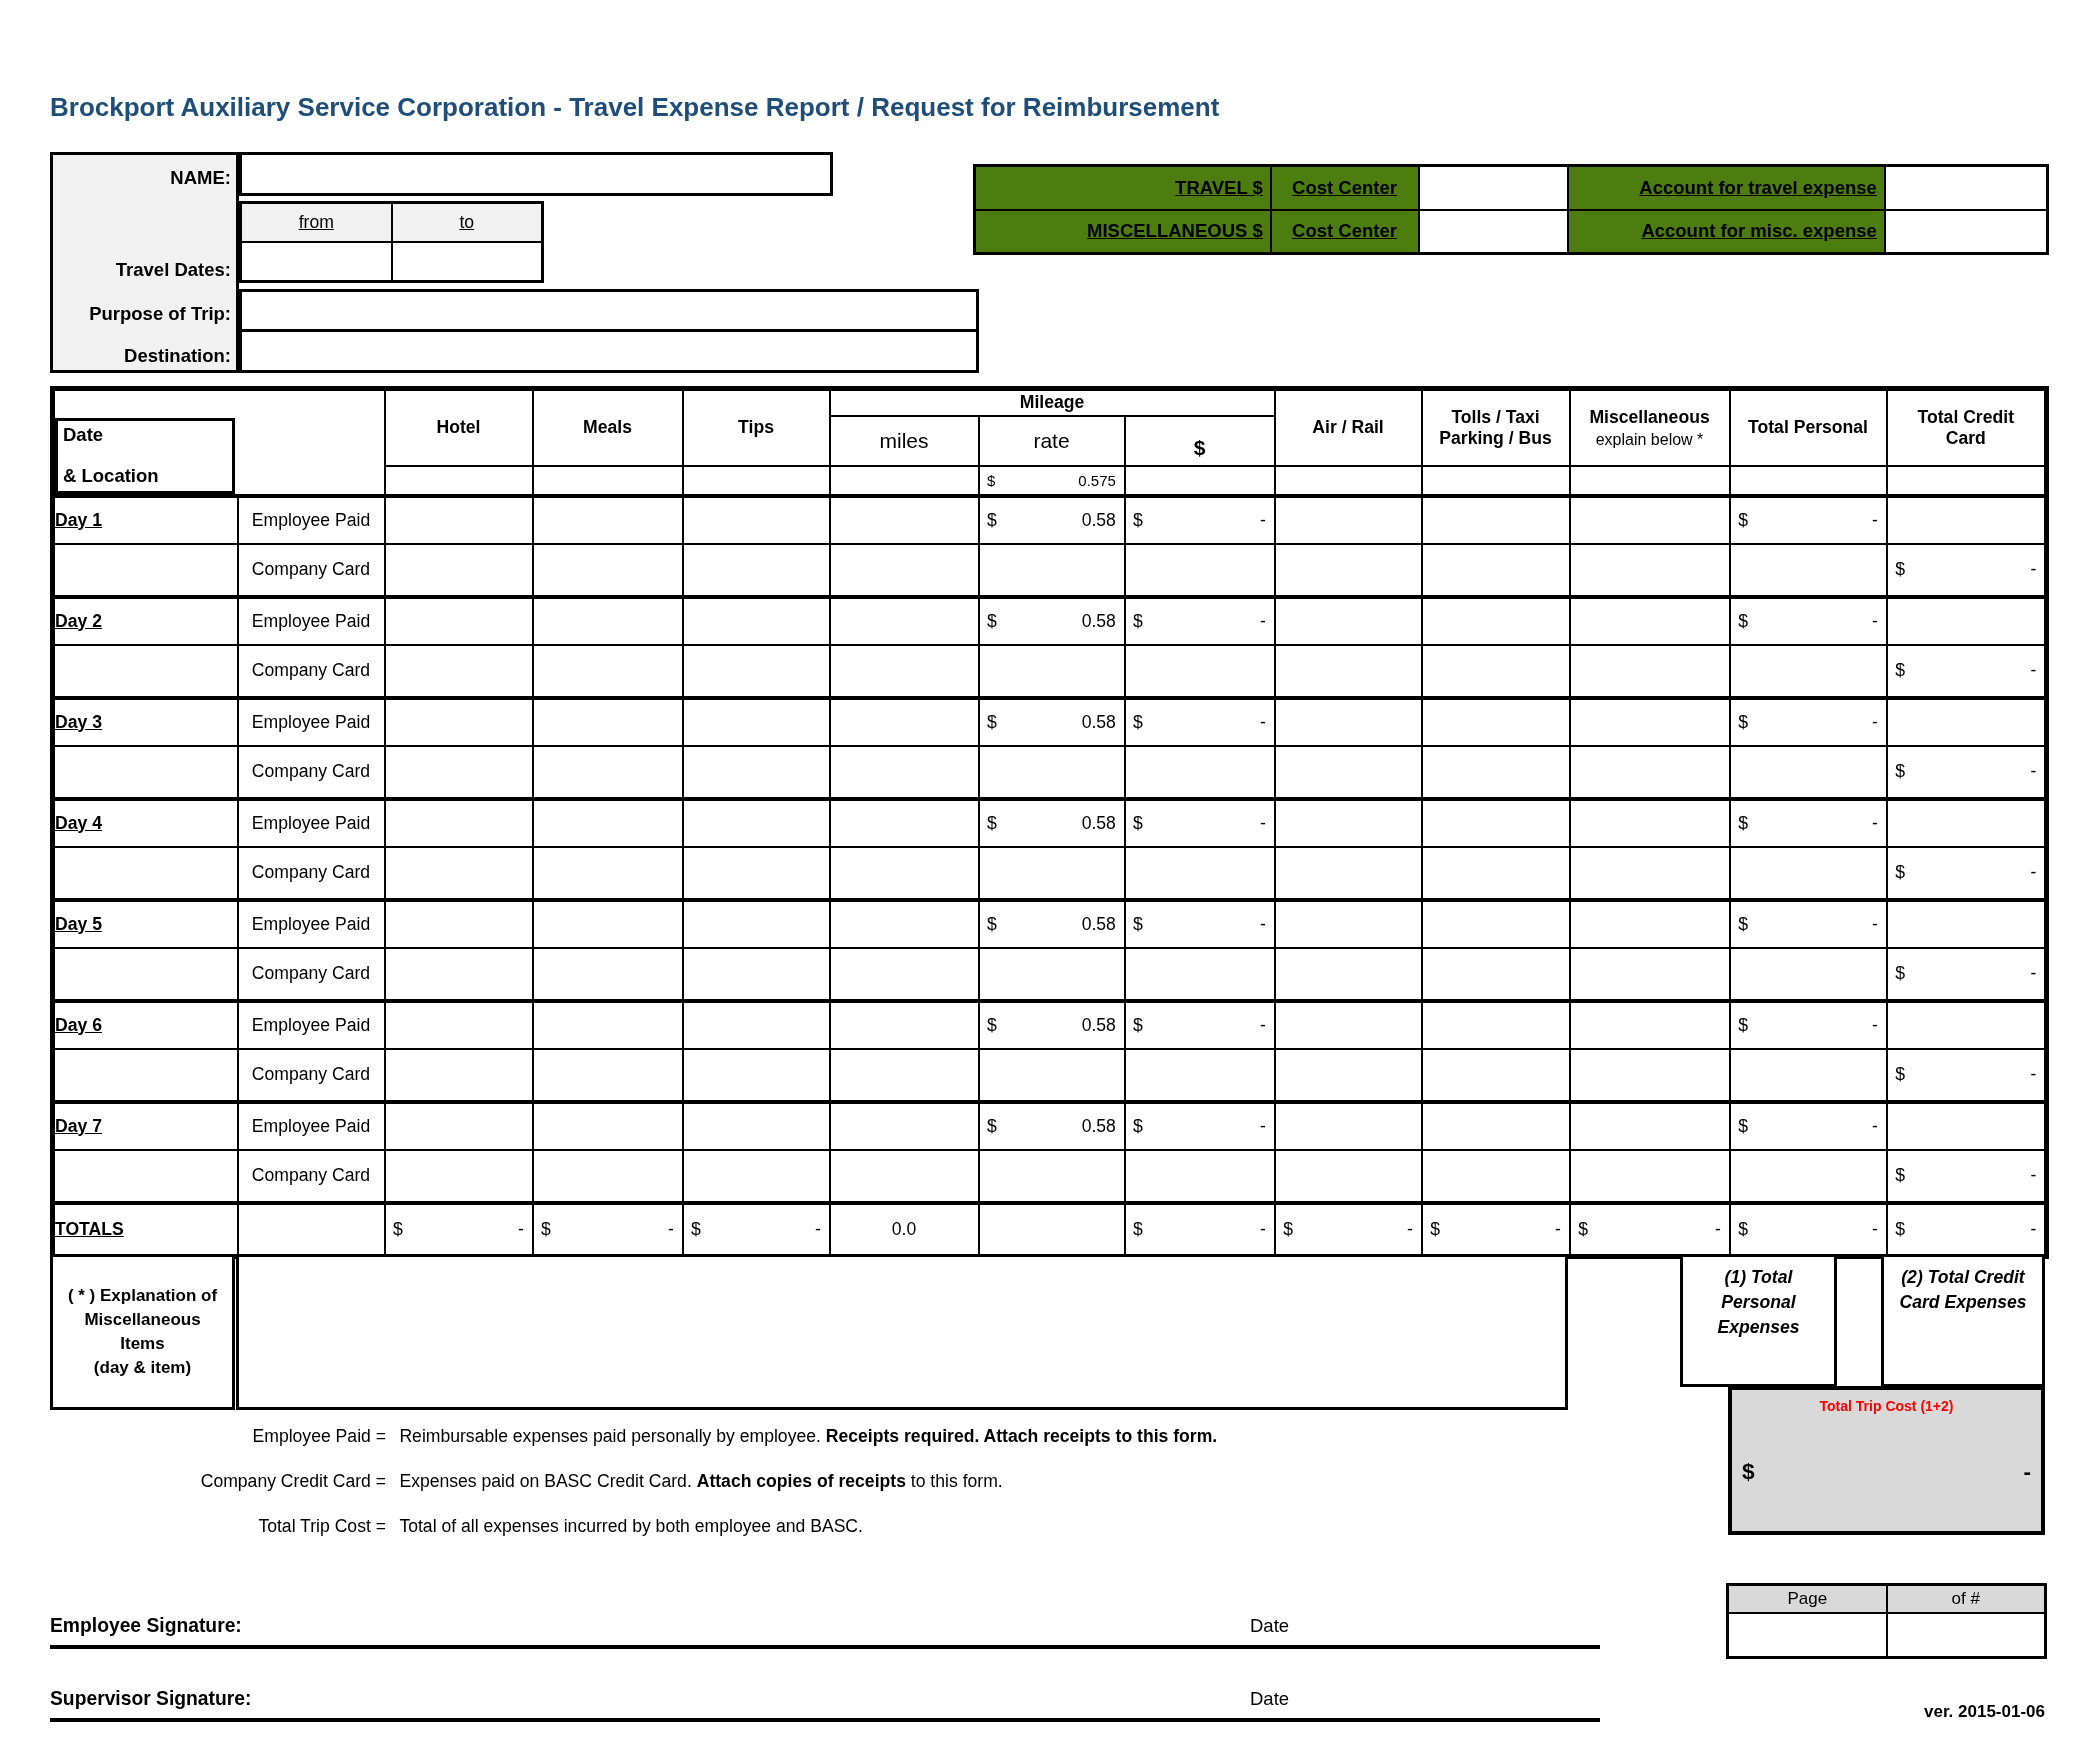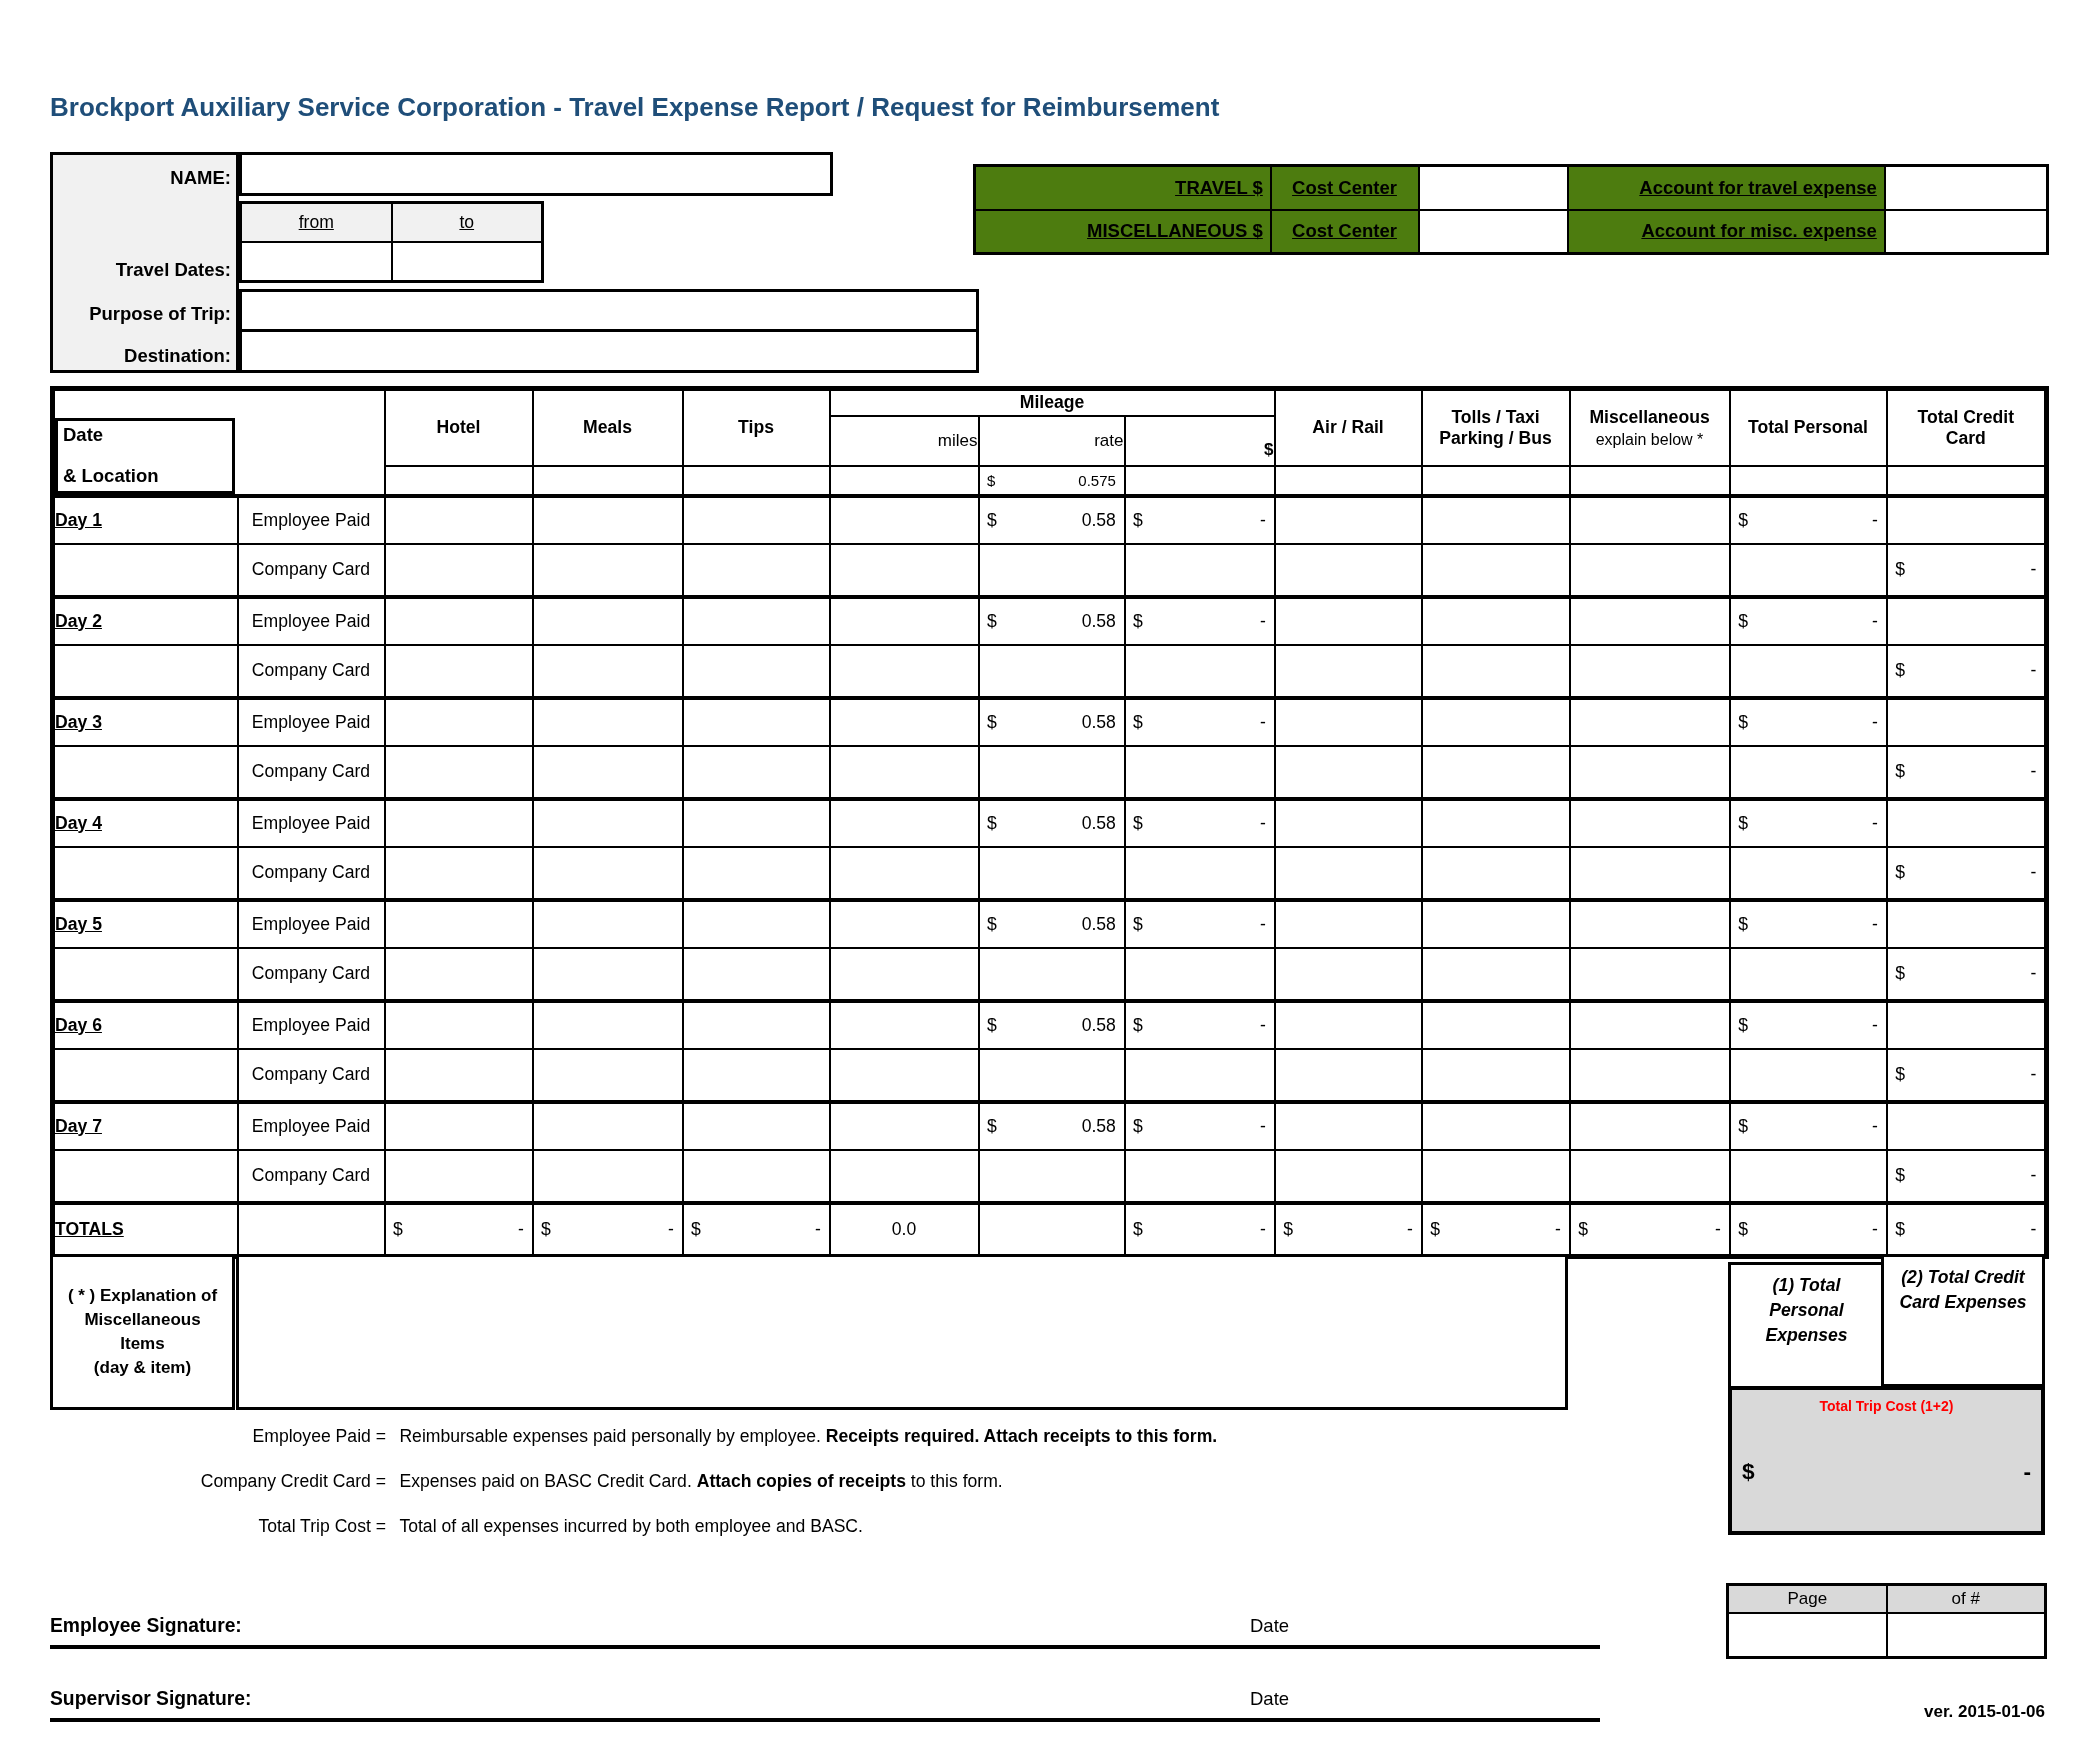--- a/index.html
+++ b/index.html
@@ -71,21 +71,21 @@
   .hc{font-weight:bold;font-size:18.5px;text-align:center;}
   .hc .sub2{font-weight:normal;font-size:16px;margin-top:3.4px;}
   .hleft{background:#D9D9D9;position:relative;}
   .datebox{
     position:absolute;left:0;bottom:0;width:180px;height:76px;
     background:#fff;border:3.4px solid #000;box-sizing:border-box;
     display:flex;flex-direction:column;justify-content:space-between;
     padding:3.4px 5px;font-weight:bold;font-size:18.5px;text-align:left;
   }
   .mileage-head{vertical-align:top;padding-top:1.7px;border-bottom:none;}
-  .hr2 td{border-top:none;font-weight:normal;font-size:17px;text-align:right;}
+  .hr2 td{border-top:none;font-weight:normal;font-size:21px;text-align:center;}
   .hr2 .dollar{font-weight:bold;vertical-align:bottom;padding-bottom:5px;}
   .band{background:#D9D9D9;}
   .g{background:#DAE3C3;}
   .gd{background:#AFC787;}
   .blocked{background:#7F7F7F;}
   .sep{border-left:5.9px double #000;}
   .day{
     vertical-align:top;text-align:left;font-weight:bold;
     padding:2.5px 5px;font-size:18.5px;text-decoration:underline;
   }
@@ -105,21 +105,21 @@
   }
   .expl-box{
     left:236px;top:1254px;width:1332px;height:156px;background:#fff;
     border:3.4px solid #000;box-sizing:border-box;
   }
   .sumcell{
     background:#fff;border:3.4px solid #000;box-sizing:border-box;
     font-weight:bold;font-style:italic;font-size:17.6px;text-align:center;
     padding-top:8.4px;line-height:25px;
   }
-  .sum1{left:1728px;top:1254px;width:157px;height:133px;margin-top:8px;}
+  .sum1{left:1680px;top:1254px;width:157px;height:133px;}
   .sum2{left:1881px;top:1254px;width:164px;height:133px;}
   .tripbox{
     left:1728px;top:1386px;width:317px;height:149px;background:#D9D9D9;
     border:4.2px solid #000;box-sizing:border-box;
   }
   .triplabel{
     margin-top:8.4px;text-align:center;color:#FF0000;font-weight:bold;font-size:14px;
   }
   .tripval{
     display:flex;justify-content:space-between;padding:0 10px;

